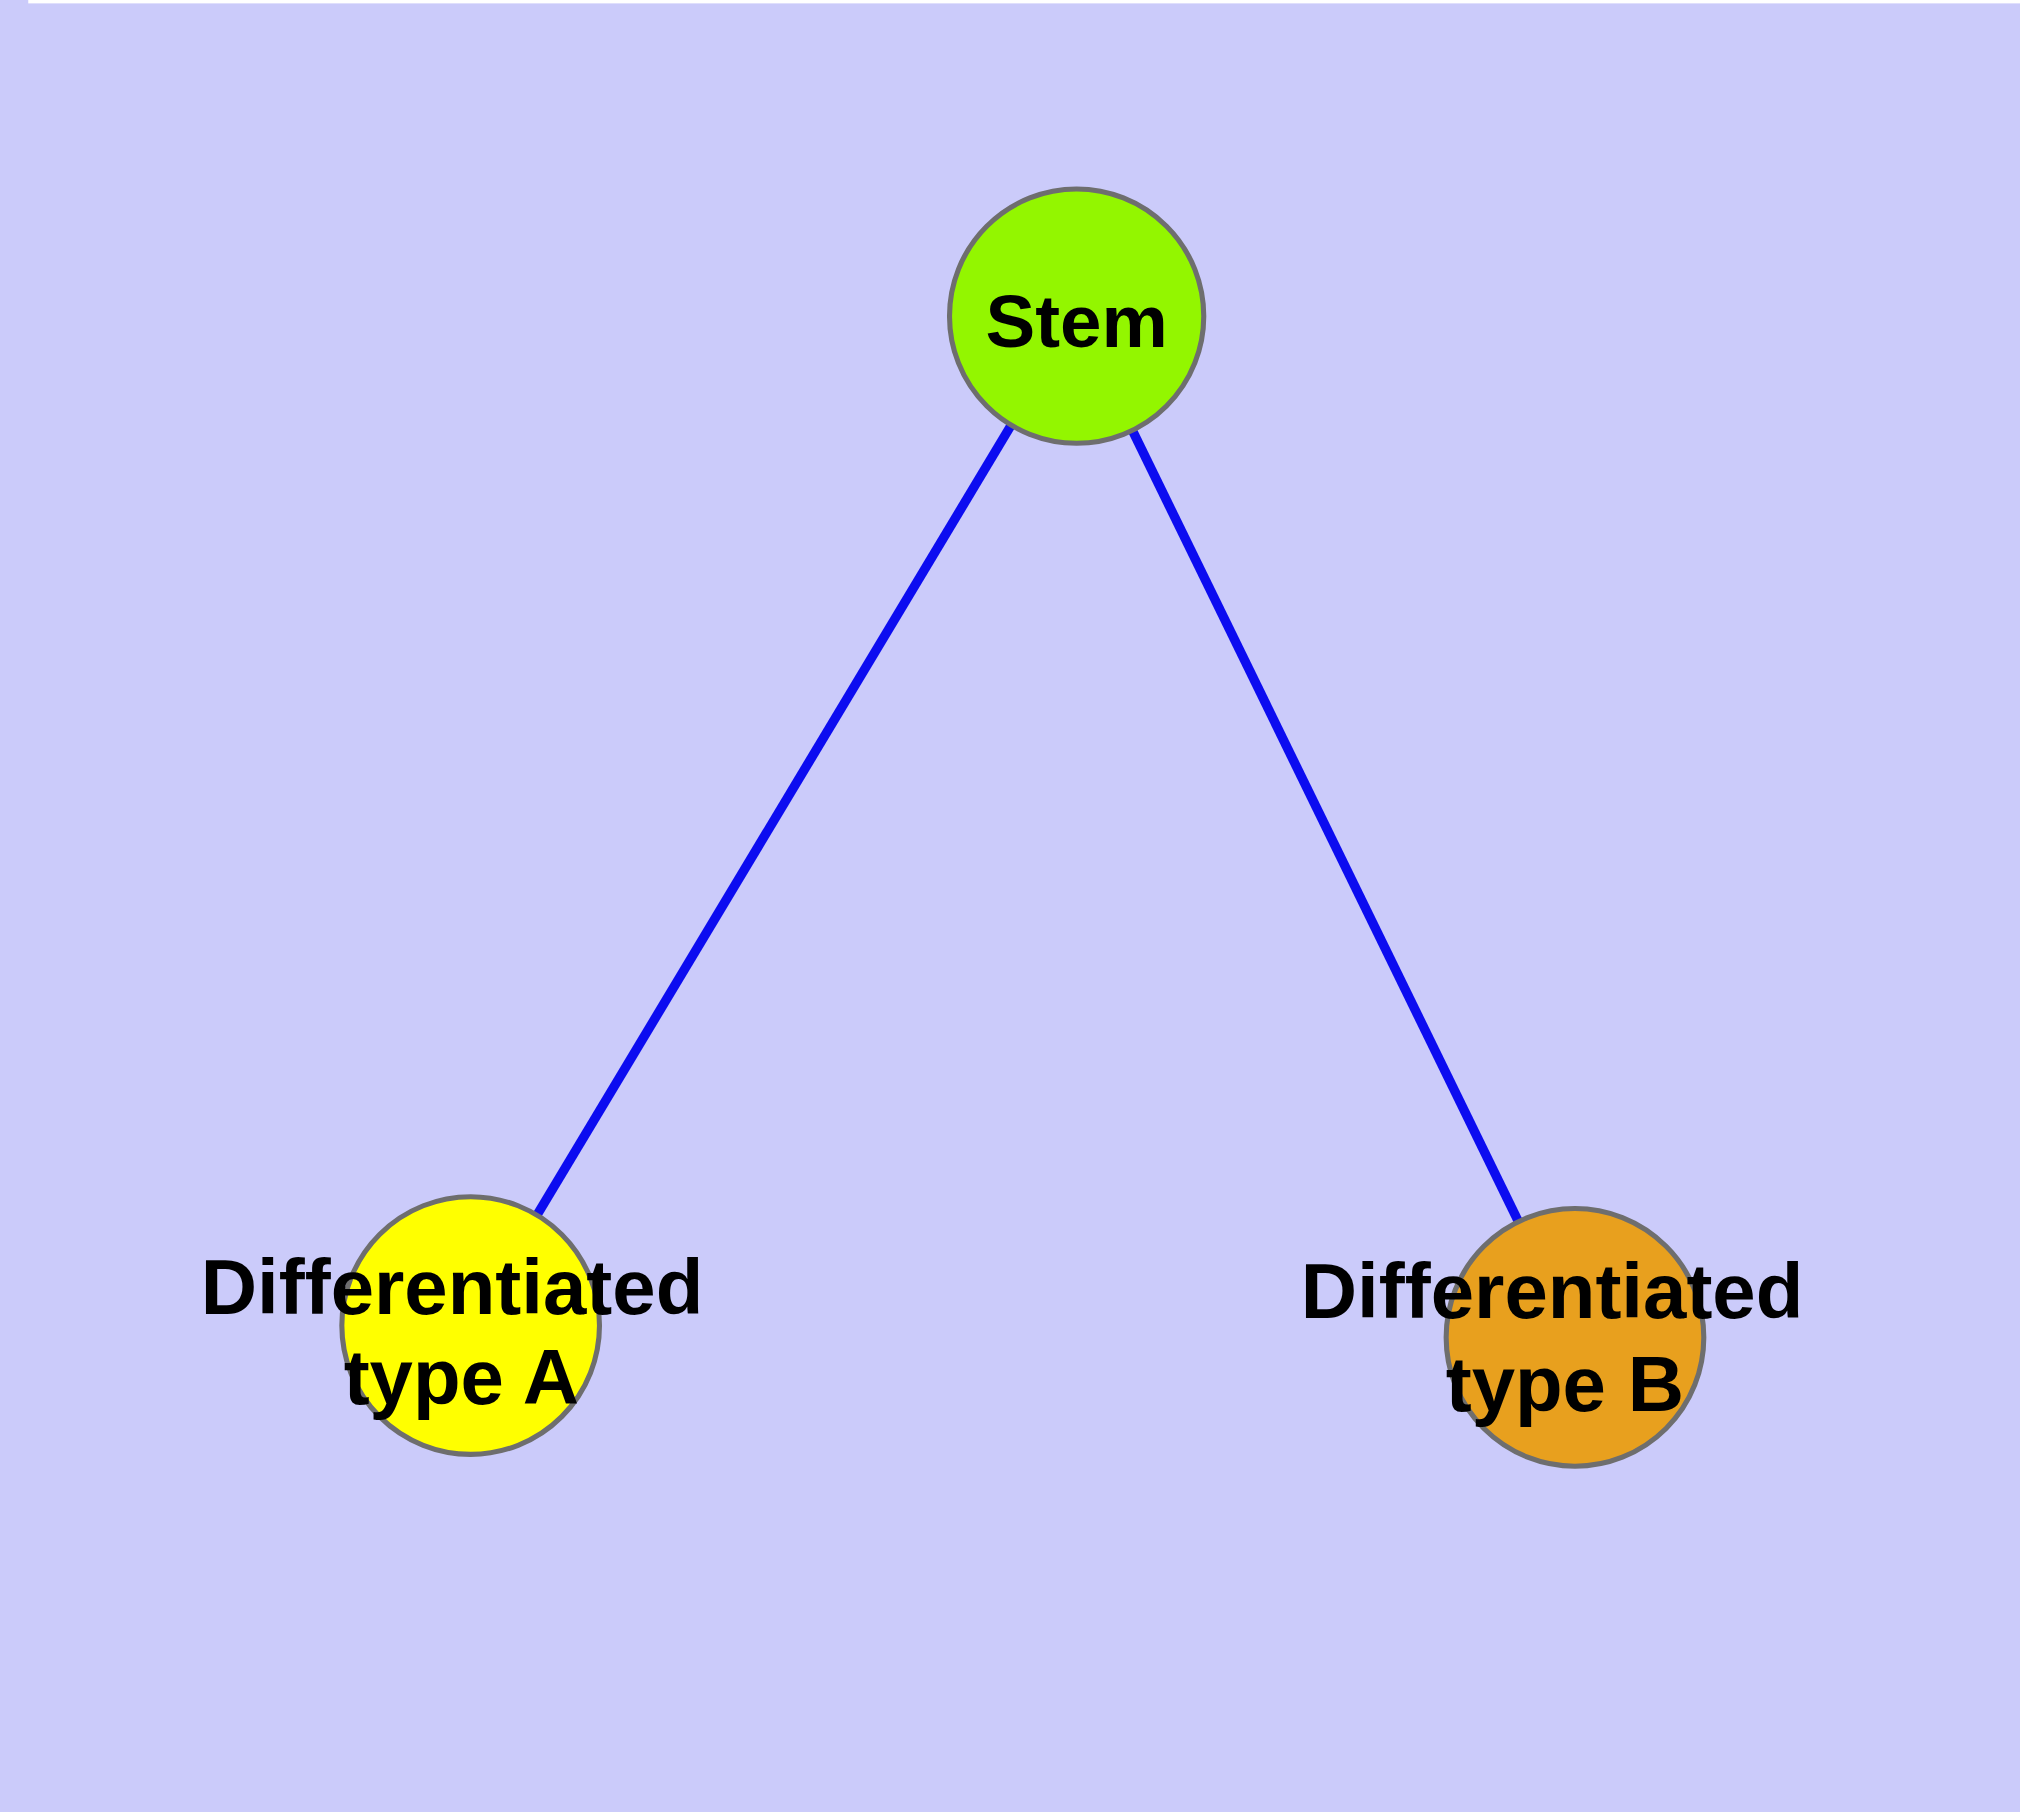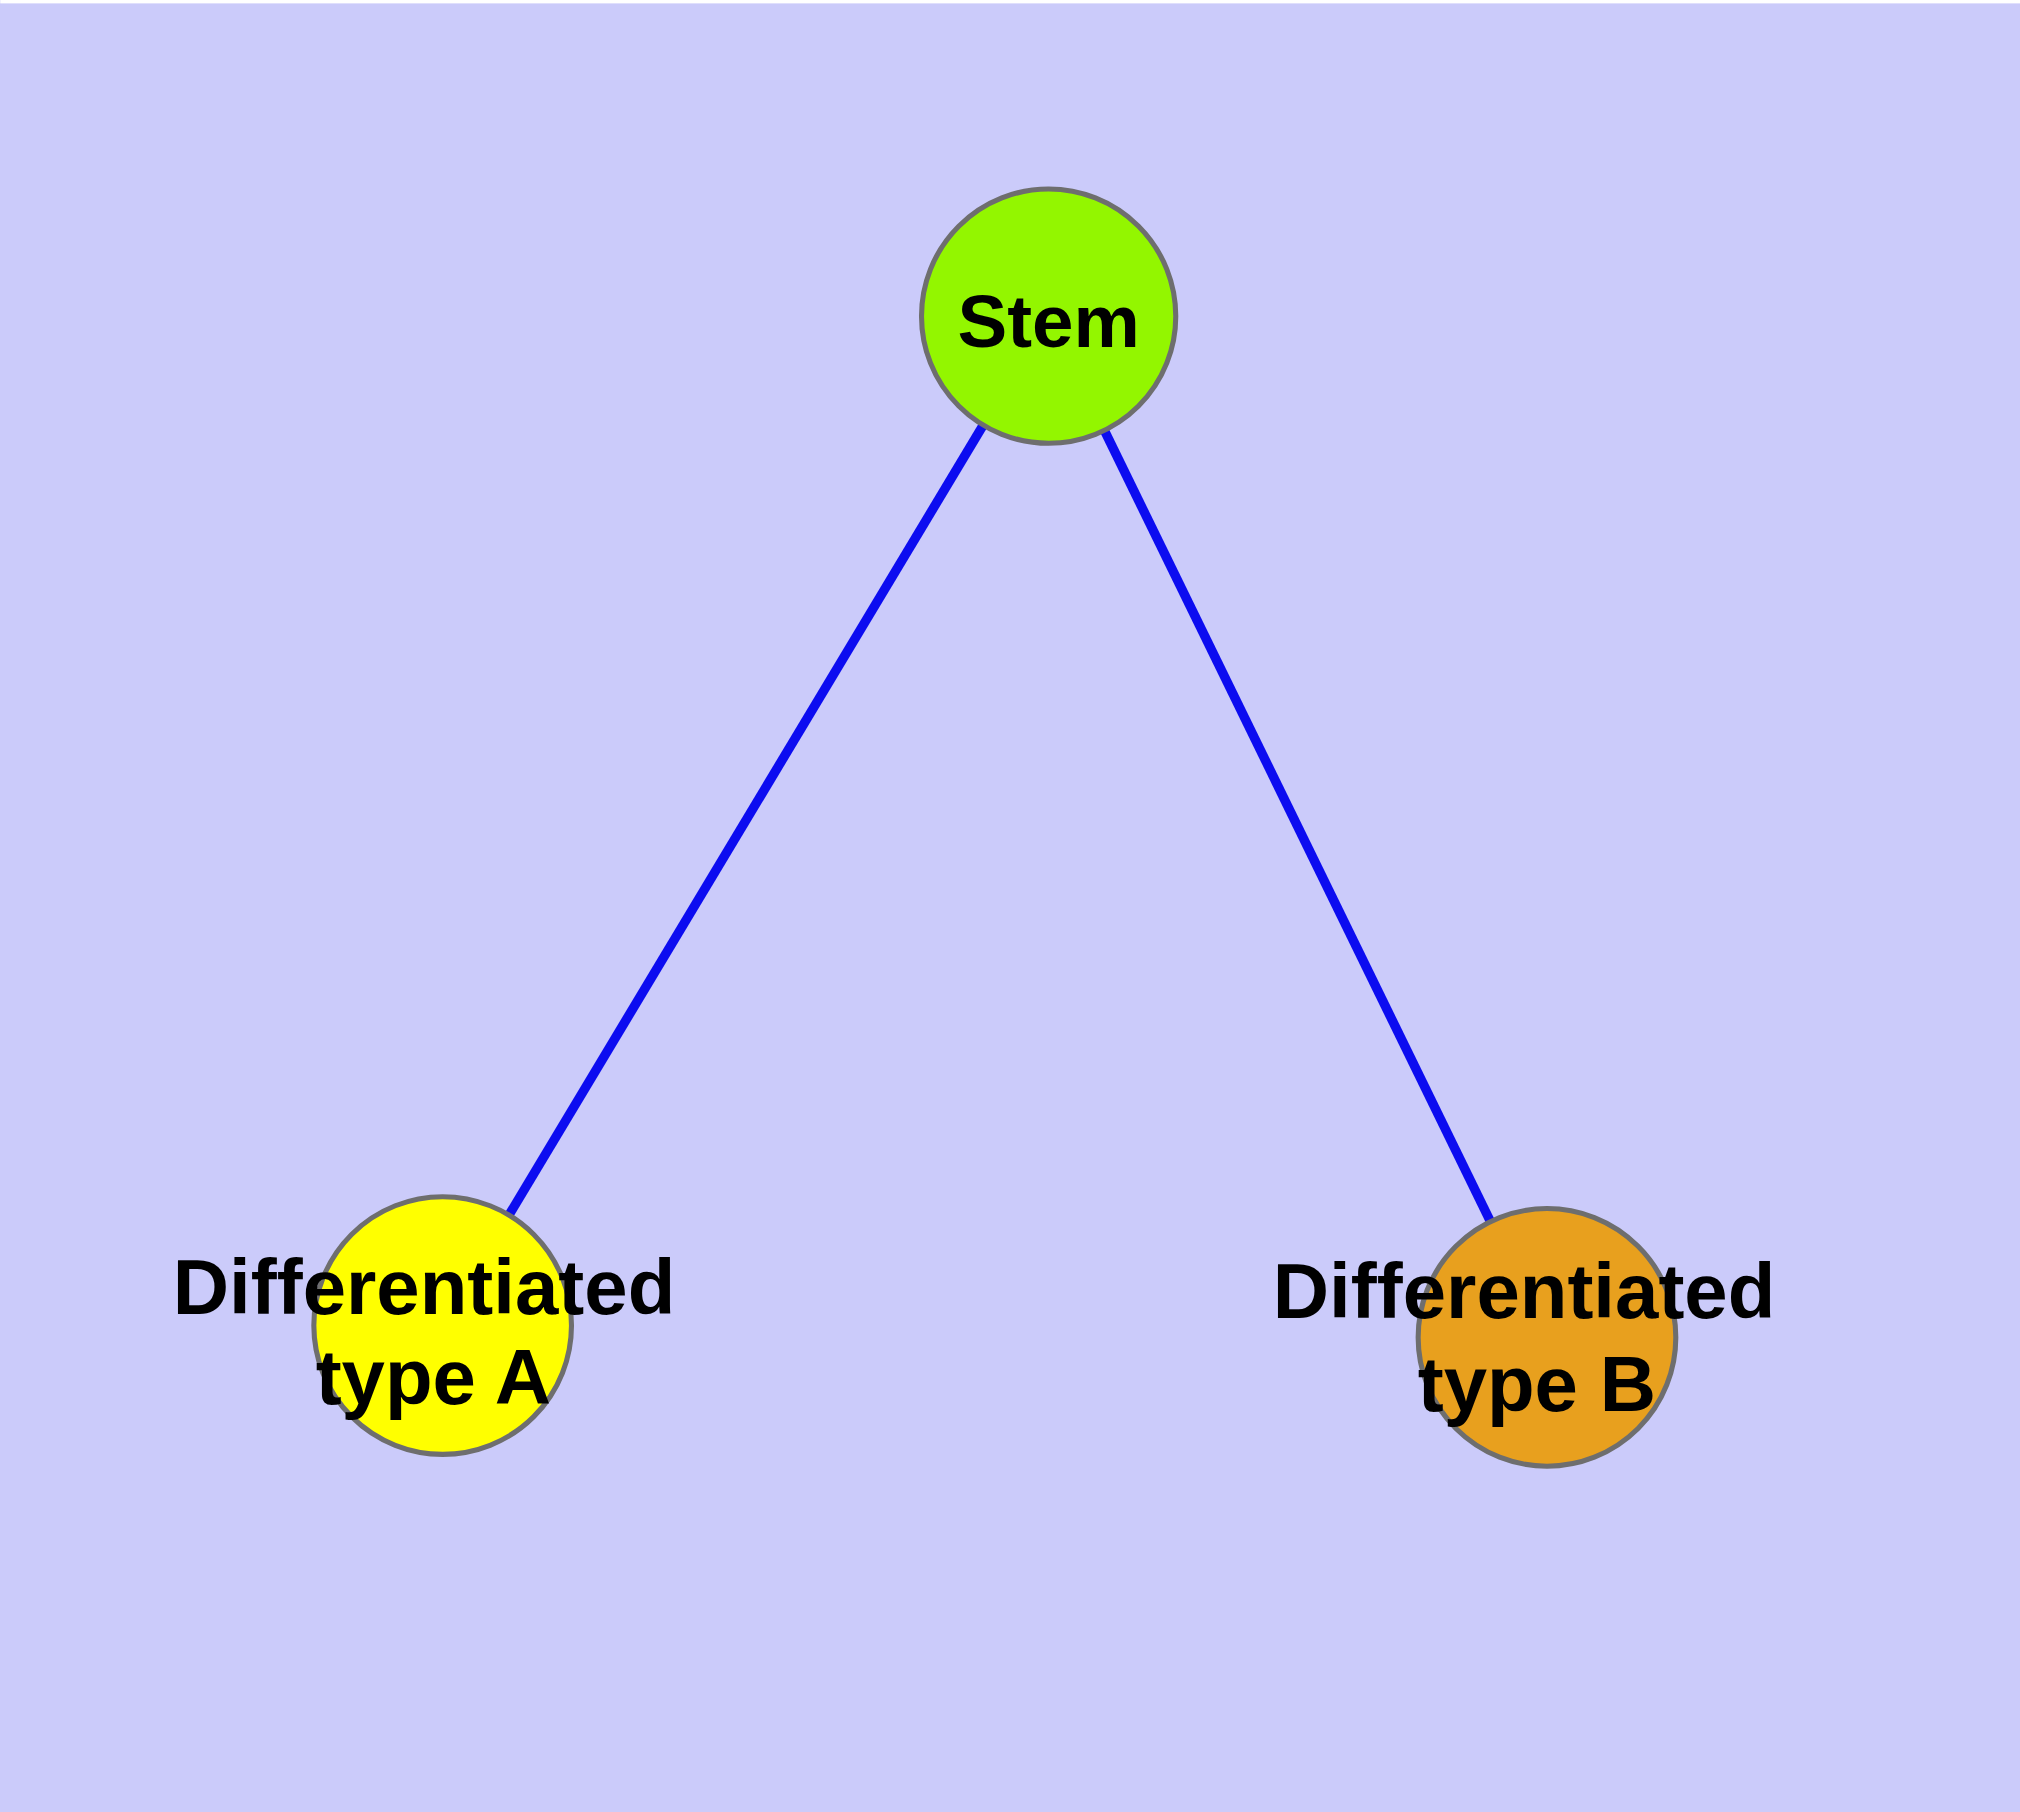--- a/index.html
+++ b/index.html
@@ -8,20 +8,21 @@
     padding: 0;
     width: 2021px;
     height: 1812px;
     overflow: hidden;
     background: #CBCBFA;
   }
   .canvas {
     position: relative;
     width: 1658px;
     height: 1812px;
+    margin-left: 28px;
   }
   svg.diagram {
     display: block;
     width: 2021px;
     height: 1812px;
   }
   .edge {
     stroke-width: 11px;
     stroke-linecap: butt;
     fill: none;

